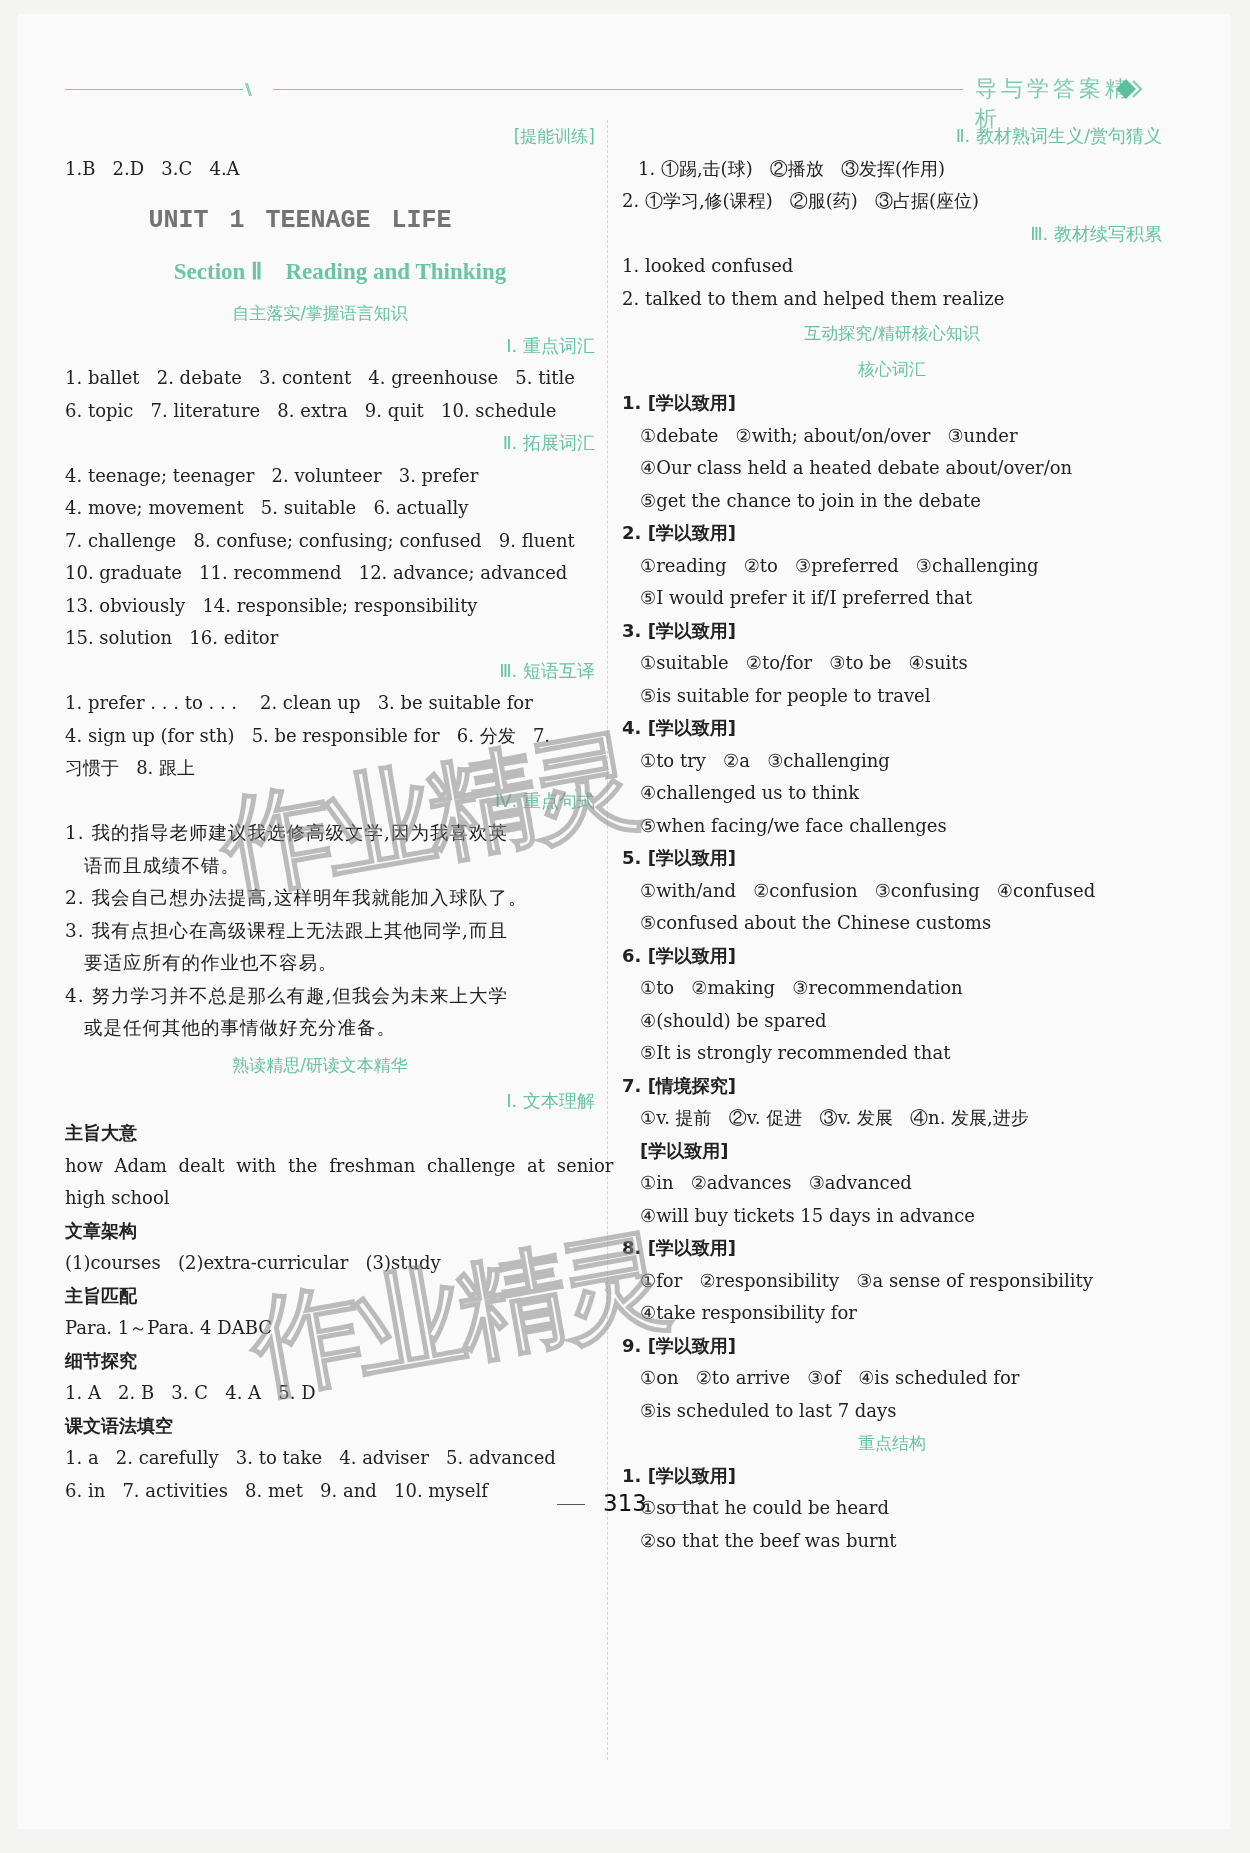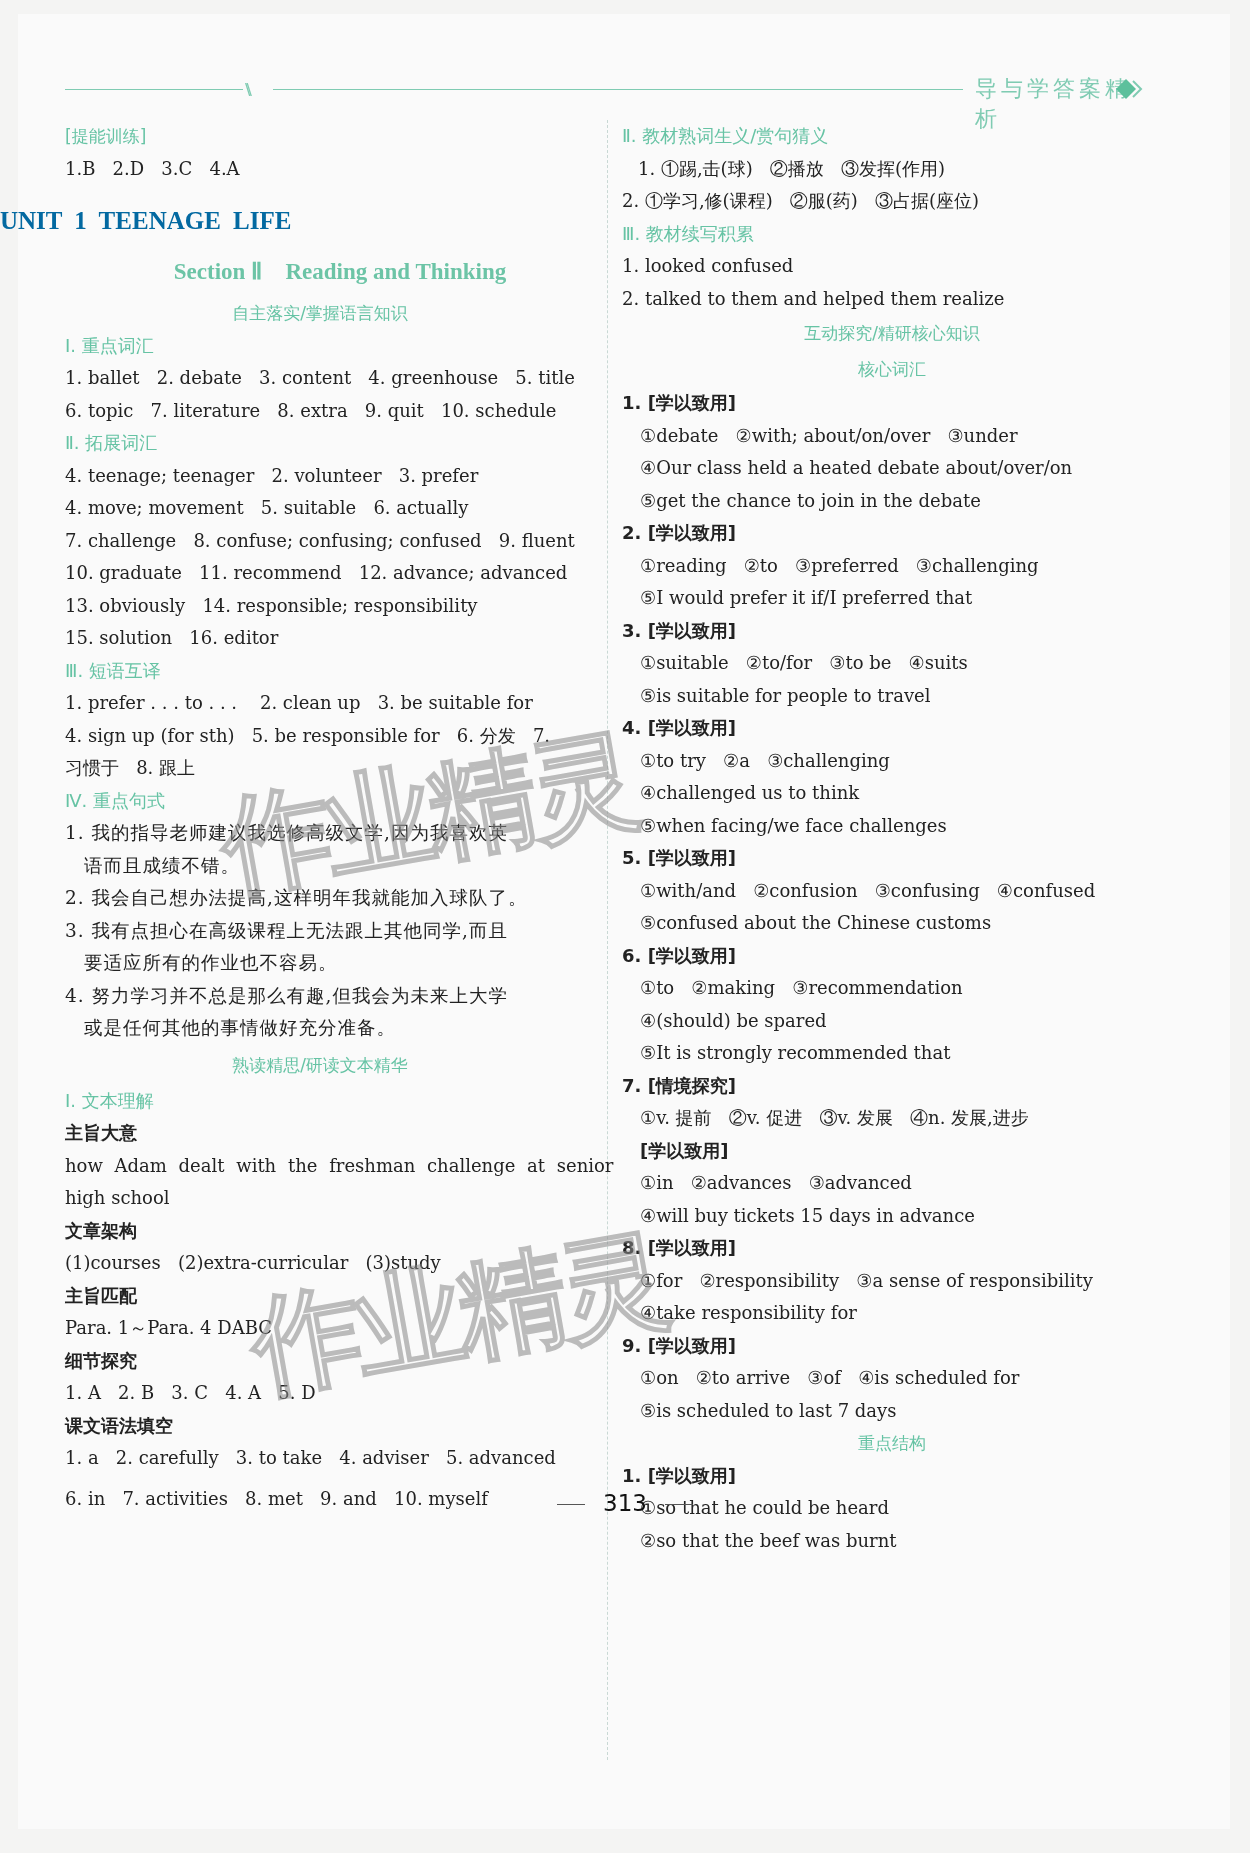--- a/index.html
+++ b/index.html
@@ -21,23 +21,23 @@
   .htitle { position:absolute; left:910px; top:-8px; font-size:22px; color:#7fcbb2; letter-spacing:4px; font-family:"DejaVu Sans",sans-serif; }
   .hdiamond { position:absolute; left:1050px; top:-4px; width:40px; height:22px; }
   .col-divider {
     position:absolute; left:607px; top:120px; width:0; height:1640px;
     border-left:1px dashed #c9d8d4;
   }
   .col { position:absolute; top:120px; }
   .col-left { left:65px; width:530px; }
   .col-right { left:622px; width:540px; }
   .line { height:32.5px; line-height:32.5px; font-size:18px; white-space:nowrap; }
-  .teal { color:#66c3a4; font-family:"DejaVu Sans",sans-serif; font-size:18px; }
+  .teal { color:#66c3a4; font-family:"DejaVu Sans",sans-serif; font-size:18px;text-align:right; }
   .center { text-align:center; }
-  .unit-title { font-size:25px; font-weight:bold; color:#0369a1; font-family:Liberation Serif, serif; height:52px; line-height:52px; margin-top:10px; word-spacing:6px;}
+  .unit-title { font-size:25px; font-weight:bold; color:#737373; font-family:Liberation Mono, monospace; text-align:center; height:52px; line-height:52px; margin-top:10px; word-spacing:6px;}
   .section-title { font-size:23px; font-weight:bold; color:#6cc4a6; font-family:"Liberation Serif",serif; text-align:center; height:50px; line-height:50px; }
   .bold-cn { font-family:"DejaVu Sans",sans-serif; font-weight:bold; font-size:18px; }
   .sent { font-size:18.5px; line-height:32.5px; letter-spacing:1px; }
   .indent { padding-left:19px; }
   .sub { padding-left:18px; }
   .page-num {
     position:absolute; left:0; width:1250px; top:1490px; text-align:center;
     font-family:"DejaVu Sans",sans-serif; font-size:23px; color:#111;
   }
   .page-num .dash { display:inline-block; width:28px; height:1px; background:#555; vertical-align:middle; margin:0 18px; }
@@ -107,21 +107,21 @@
   <div class="line" style="word-spacing:6px;">how Adam dealt with the freshman challenge at senior</div>
   <div class="line">high school</div>
   <div class="line bold-cn">文章架构</div>
   <div class="line" style="white-space:pre;">(1)courses   (2)extra-curricular   (3)study</div>
   <div class="line bold-cn">主旨匹配</div>
   <div class="line">Para. 1～Para. 4 DABC</div>
   <div class="line bold-cn">细节探究</div>
   <div class="line" style="white-space:pre;">1. A   2. B   3. C   4. A   5. D</div>
   <div class="line bold-cn">课文语法填空</div>
   <div class="line" style="white-space:pre;">1. a   2. carefully   3. to take   4. adviser   5. advanced</div>
-  <div class="line" style="white-space:pre;margin-top:8px;">6. in   7. activities   8. met   9. and   10. myself</div>
+  <div class="line" style="white-space:pre;">6. in   7. activities   8. met   9. and   10. myself</div>
 </div>
 
 <div class="col col-right">
   <div class="line teal">Ⅱ. 教材熟词生义/赏句猜义</div>
   <div class="line" style="white-space:pre;margin-left:16px;">1. ①踢,击(球)   ②播放   ③发挥(作用)</div>
   <div class="line" style="white-space:pre;">2. ①学习,修(课程)   ②服(药)   ③占据(座位)</div>
   <div class="line teal">Ⅲ. 教材续写积累</div>
   <div class="line">1. looked confused</div>
   <div class="line">2. talked to them and helped them realize</div>
 

